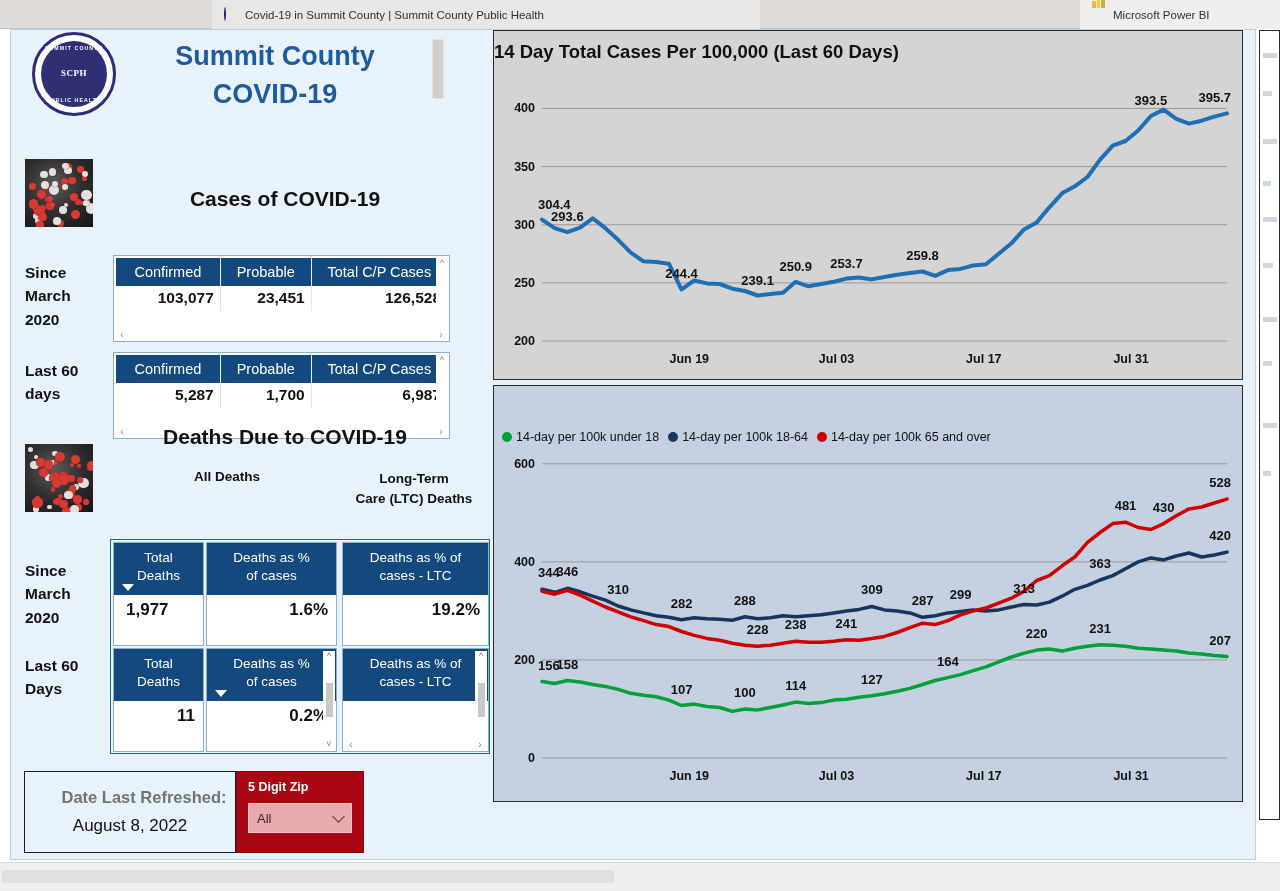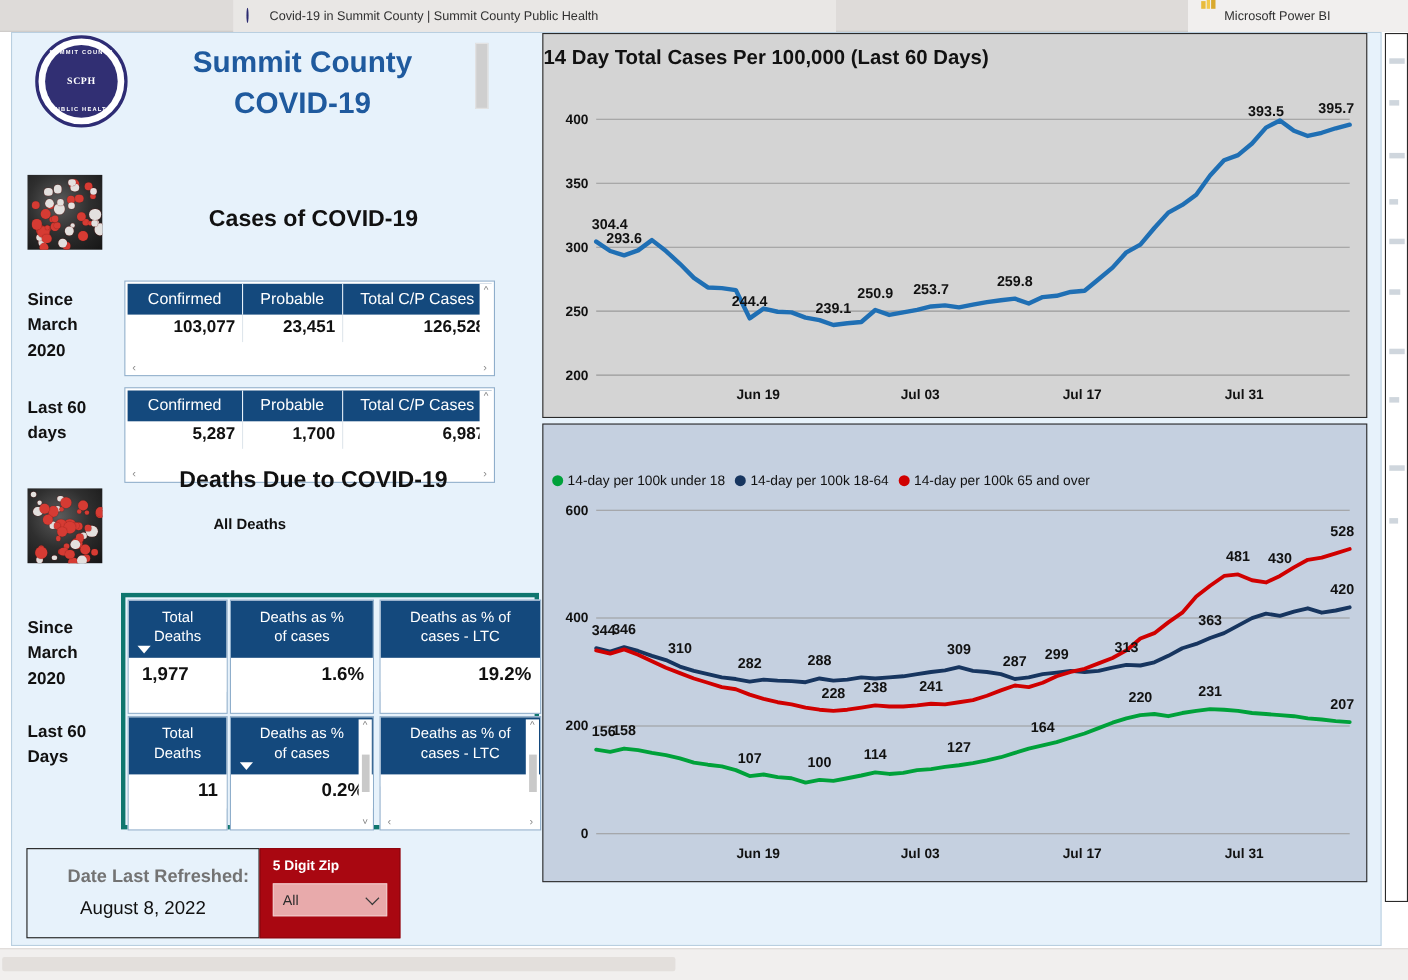--- a/index.html
+++ b/index.html
@@ -156,21 +156,21 @@
     display: flex; flex-direction: column; align-items: center;
     justify-content: space-between; font-size: 9px; color: #7a7a7a;
     background: #fff;
   }
   .vscroll .vthumb { width: 7px; background: #c9c9c9; flex: 0 0 34px; }
 
   
   .kpi-grid {
     position: absolute; left: 100px; top: 510px;
     width: 380px; height: 215px;
-    border: 4px solid #0f766e; background: #e7f2fb;
+    border: 1px solid #0f766e; background: #e7f2fb;
   }
   .kpi-cell {
     position: absolute; background: #fff;
     border: 1px solid #8faecb;
     overflow: hidden;
   }
   .kpi-cell .kh {
     background: #14497d; color: #fff;
     font-size: 13.5px; text-align: center; line-height: 1.35;
     padding: 6px 4px 8px; position: relative; min-height: 52px;
@@ -448,20 +448,24 @@
         <span style="width: 4.1537px; height: 4.1537px; left: 28.6942px; top: 17.3148px;"></span>
         <span style="width: 4.67305px; height: 4.67305px; left: 33.4545px; top: 12.7541px;"></span>
         <span style="width: 9.22533px; height: 9.22533px; left: 14.2641px; top: 23.5021px;"></span>
         <span style="width: 9.16856px; height: 9.16856px; left: 48.1602px; top: 51.0401px;"></span>
         <span style="width: 10.3793px; height: 10.3793px; left: 29.9576px; top: 7.96091px;"></span>
         <span style="width: 9.14144px; height: 9.14144px; left: 45.582px; top: 11.3014px;"></span>
       </div>
     <div class="section-head head-deaths">Deaths Due to COVID-19</div>
 
     <div style="position:absolute; left:152px; top:440px; width:130px; text-align:center; font-size:13.5px; font-weight:bold; color:#111;">All Deaths</div>
+    <div style="position:absolute; left:330px; top:440px; width:148px; text-align:center; font-size:13.5px; font-weight:bold; color:#111; line-height:1.5;">
+      <div>Long-Term</div>
+      <div>Care (LTC) Deaths</div>
+    </div>
 
     <div class="row-label" style="left:15px; top:530px; width:80px;">
       <div>Since</div>
       <div>March</div>
       <div>2020</div>
     </div>
     <div class="row-label" style="left:15px; top:625px; width:85px;">
       <div>Last 60</div>
       <div>Days</div>
     </div>

